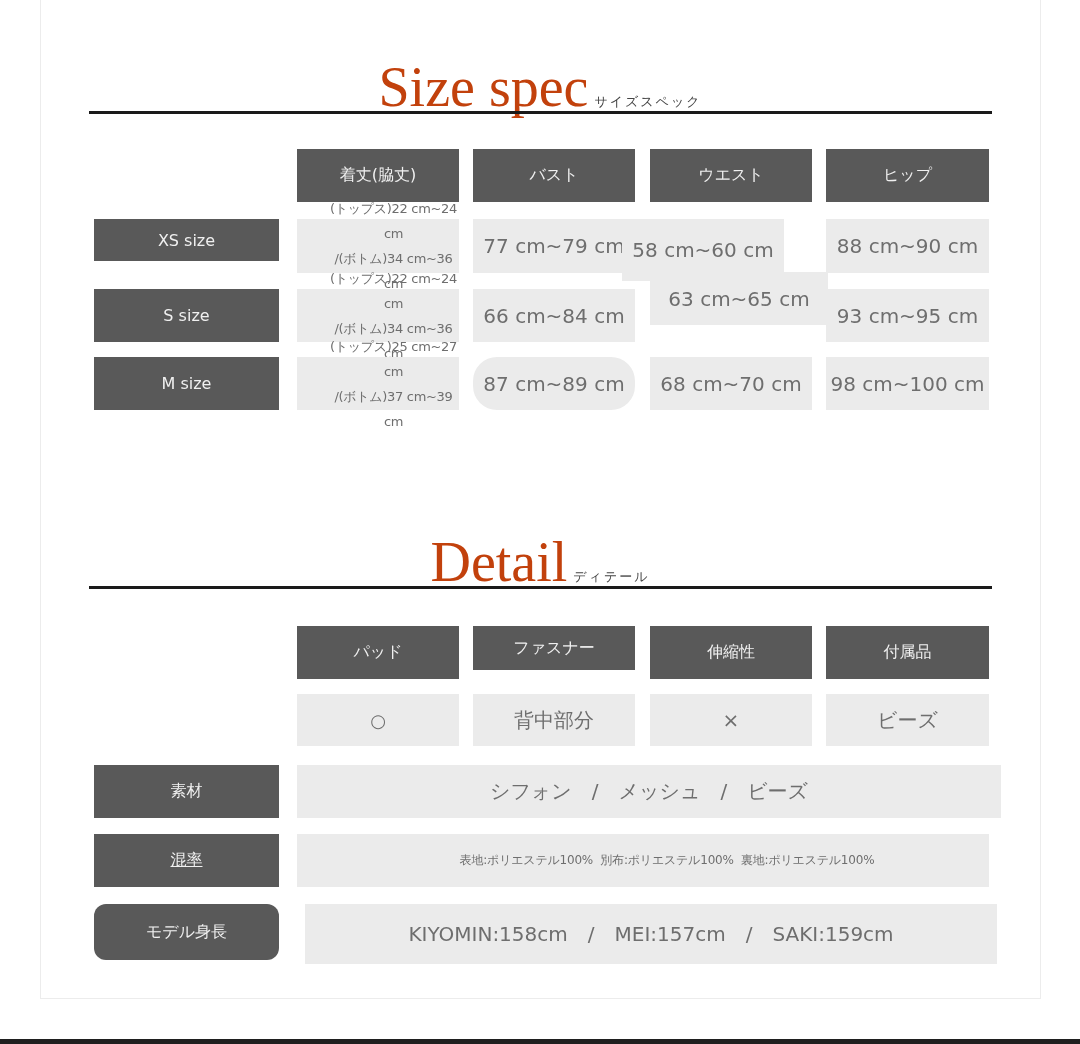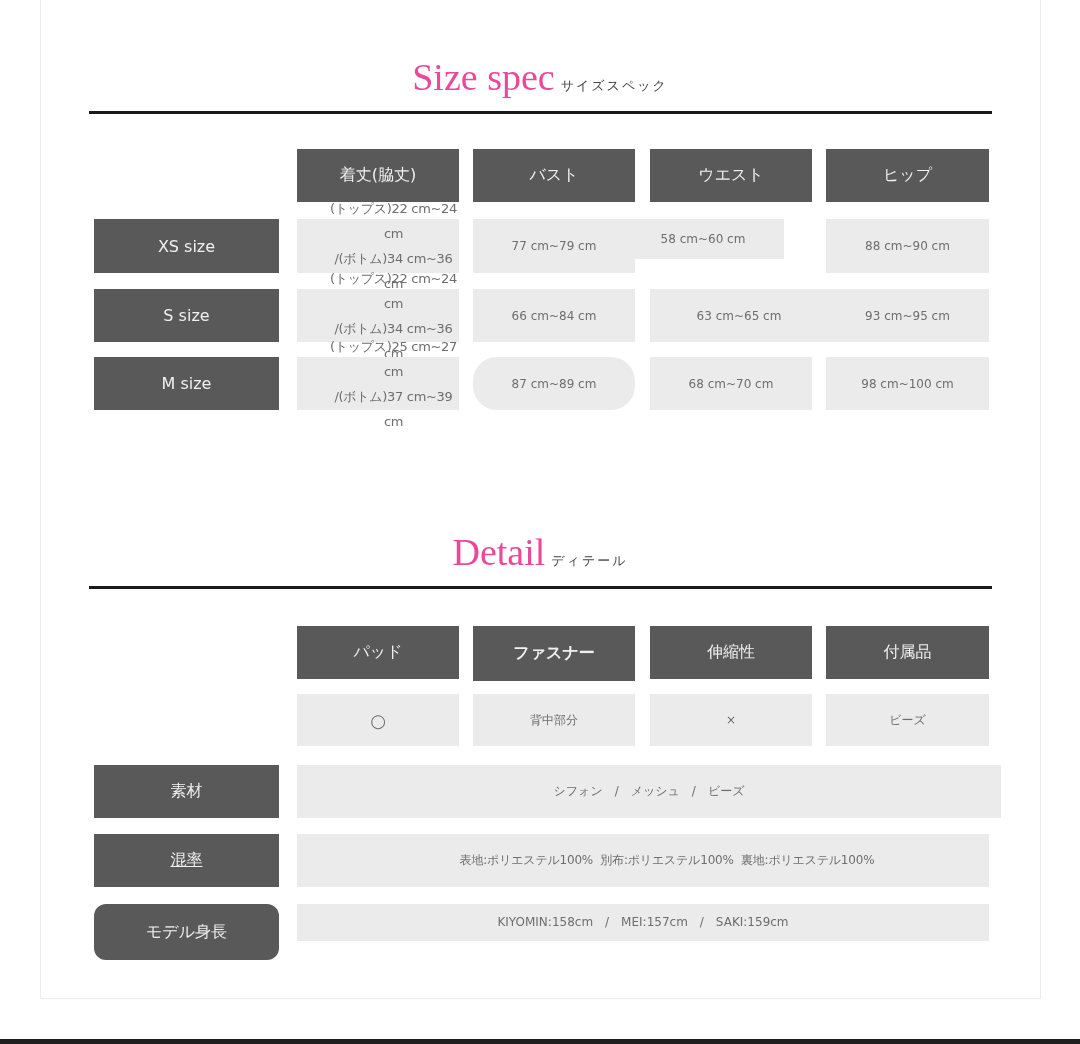--- a/index.html
+++ b/index.html
@@ -9,96 +9,96 @@
   }
   .card {
     position: absolute; left: 40px; top: -2px; width: 999px; height: 1000px;
     border: 1px solid #ececec; border-top: none; background: #fff;
   }
   .section-title {
     position: absolute; left: 0; width: 1080px; text-align: center;
     white-space: nowrap;
   }
   .section-title .en {
-    font-family: "Liberation Serif", "DejaVu Serif", serif; font-size: 38px; color: #ec4899;
+    font-family: "Liberation Serif", "DejaVu Serif", serif; font-size: 56px; color: #c2410c;
     letter-spacing: 0px;
   }
   .section-title .jp {
     font-family: "DejaVu Serif", serif; font-size: 13px; color: #444; margin-left: 6px; letter-spacing: 2px;
   }
   .rule { position: absolute; left: 89px; width: 903px; height: 3px; background: #1a1a1a; }
   .cell {
     position: absolute; display: flex; align-items: center; justify-content: center; text-align: center;
     box-sizing: border-box;
   }
   .dark { background: #595959; color: #f0f0f0; font-size: 16px; }
-  .light { background: #ebebeb; color: #6e6e6e; font-size: 12px; }
+  .light { background: #ebebeb; color: #6e6e6e; font-size: 20px; }
   .two-line { flex-direction: column; font-size: 13px; line-height: 25px; letter-spacing: -0.3px; padding-left: 31px; }
   .small { font-size: 12px; letter-spacing: -0.2px; padding-left: 48px; }
   .bottom-bar { position: absolute; left: 0; top: 1039px; width: 1080px; height: 5px; background: #1f1f1f; }
 </style>
 </head>
 <body>
 
 <div class="card"></div>
 
 <div class="section-title" style="top:55px;">
   <span class="en">Size spec</span><span class="jp">サイズスペック</span>
 </div>
 <div class="rule" style="top:111px;"></div>
 
 <div class="cell dark" style="left:297px;top:149px;width:162px;height:53px;">着丈(脇丈)</div>
 <div class="cell dark" style="left:473px;top:149px;width:162px;height:53px;">バスト</div>
 <div class="cell dark" style="left:650px;top:149px;width:162px;height:53px;">ウエスト</div>
 <div class="cell dark" style="left:826px;top:149px;width:163px;height:53px;">ヒップ</div>
 
-<div class="cell dark" style="left:94px;top:219px;width:185px;height:54px;">XS size</div>
+<div class="cell dark" style="left:94px;top:219px;width:185px;height:42px;">XS size</div>
 <div class="cell light two-line" style="left:297px;top:219px;width:162px;height:54px;">
   <span>(トップス)22 cm~24 cm</span>
   <span>/(ボトム)34 cm~36 cm</span>
 </div>
 <div class="cell light" style="left:473px;top:219px;width:162px;height:54px;">77 cm~79 cm</div>
-<div class="cell light" style="left:622px;top:219px;width:162px;height:40px;">58 cm~60 cm</div>
+<div class="cell light" style="left:622px;top:219px;width:162px;height:62px;">58 cm~60 cm</div>
 <div class="cell light" style="left:826px;top:219px;width:163px;height:54px;">88 cm~90 cm</div>
 
 <div class="cell dark" style="left:94px;top:289px;width:185px;height:53px;">S size</div>
 <div class="cell light two-line" style="left:297px;top:289px;width:162px;height:53px;">
   <span>(トップス)22 cm~24 cm</span>
   <span>/(ボトム)34 cm~36 cm</span>
 </div>
 <div class="cell light" style="left:473px;top:289px;width:162px;height:53px;">66 cm~84 cm</div>
-<div class="cell light" style="left:650px;top:289px;width:178px;height:53px;">63 cm~65 cm</div>
+<div class="cell light" style="left:650px;top:272px;width:178px;height:53px;">63 cm~65 cm</div>
 <div class="cell light" style="left:826px;top:289px;width:163px;height:53px;">93 cm~95 cm</div>
 
 <div class="cell dark" style="left:94px;top:357px;width:185px;height:53px;">M size</div>
 <div class="cell light two-line" style="left:297px;top:357px;width:162px;height:53px;">
   <span>(トップス)25 cm~27 cm</span>
   <span>/(ボトム)37 cm~39 cm</span>
 </div>
 <div class="cell light" style="left:473px;top:357px;width:162px;height:53px;border-radius:24px;">87 cm~89 cm</div>
 <div class="cell light" style="left:650px;top:357px;width:162px;height:53px;">68 cm~70 cm</div>
 <div class="cell light" style="left:826px;top:357px;width:163px;height:53px;">98 cm~100 cm</div>
 
 <div class="section-title" style="top:530px;">
   <span class="en">Detail</span><span class="jp">ディテール</span>
 </div>
 <div class="rule" style="top:586px;"></div>
 
 <div class="cell dark" style="left:297px;top:626px;width:162px;height:53px;">パッド</div>
-<div class="cell dark" style="left:473px;top:626px;width:162px;height:55px;font-weight:bold;">ファスナー</div>
+<div class="cell dark" style="left:473px;top:626px;width:162px;height:44px;">ファスナー</div>
 <div class="cell dark" style="left:650px;top:626px;width:162px;height:53px;">伸縮性</div>
 <div class="cell dark" style="left:826px;top:626px;width:163px;height:53px;">付属品</div>
 
 <div class="cell light" style="left:297px;top:694px;width:162px;height:52px;font-size:18px;">○</div>
 <div class="cell light" style="left:473px;top:694px;width:162px;height:52px;">背中部分</div>
 <div class="cell light" style="left:650px;top:694px;width:162px;height:52px;">×</div>
 <div class="cell light" style="left:826px;top:694px;width:163px;height:52px;">ビーズ</div>
 
 <div class="cell dark" style="left:94px;top:765px;width:185px;height:53px;">素材</div>
 <div class="cell light" style="left:297px;top:765px;width:704px;height:53px;white-space:pre;">シフォン　/　メッシュ　/　ビーズ</div>
 
 <div class="cell dark" style="left:94px;top:834px;width:185px;height:53px;text-decoration:underline;">混率</div>
 <div class="cell light small" style="left:297px;top:834px;width:692px;height:53px;white-space:pre;">表地:ポリエステル100%  別布:ポリエステル100%  裏地:ポリエステル100%</div>
 
 <div class="cell dark" style="left:94px;top:904px;width:185px;height:56px;border-radius:12px;">モデル身長</div>
-<div class="cell light" style="left:297px;top:904px;width:692px;height:37px;white-space:pre;text-align:center;">KIYOMIN:158cm　/　MEI:157cm　/　SAKI:159cm</div>
+<div class="cell light" style="left:305px;top:904px;width:692px;height:60px;white-space:pre;text-align:center;">KIYOMIN:158cm　/　MEI:157cm　/　SAKI:159cm</div>
 
 <div class="bottom-bar"></div>
 
 </body></html>

